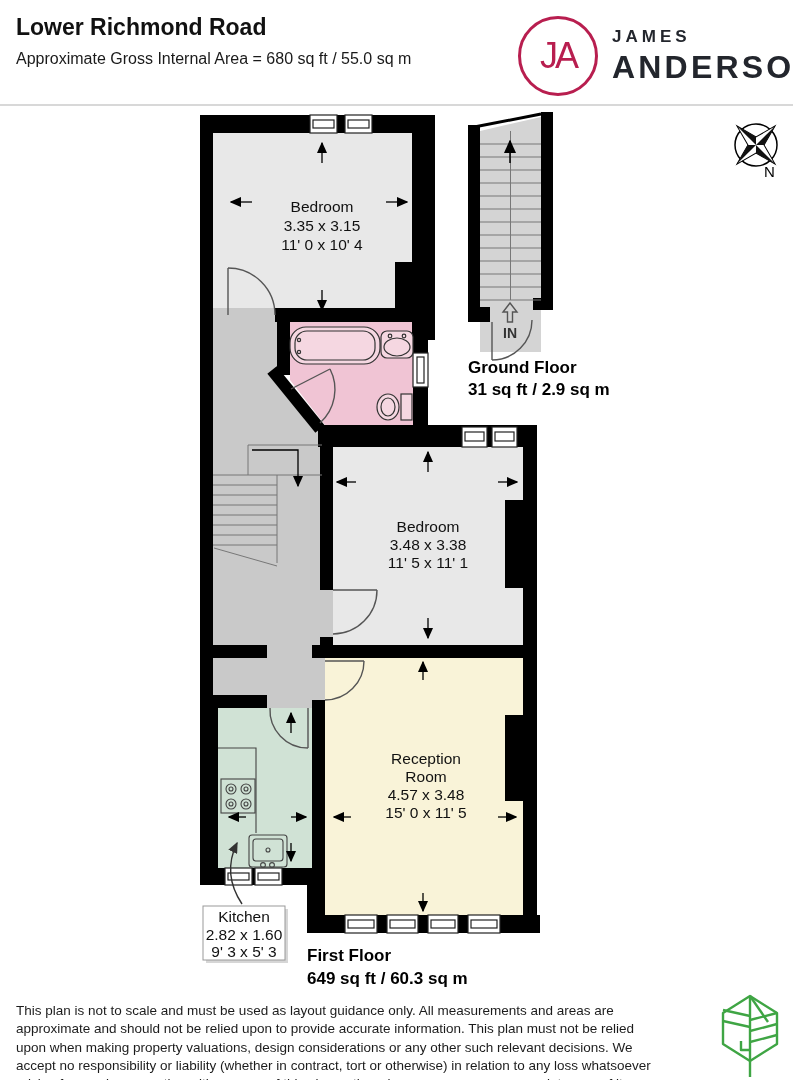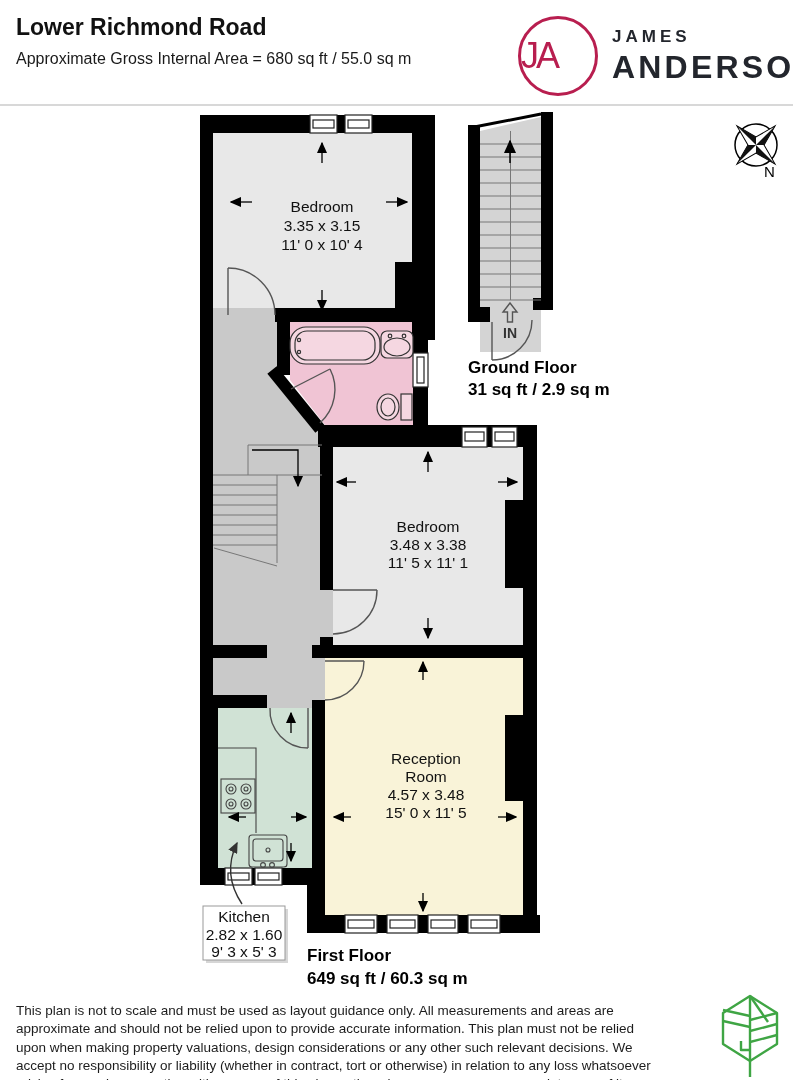--- a/index.html
+++ b/index.html
@@ -1,21 +1,21 @@
 <!DOCTYPE html>
 <html><head>
 <meta charset="utf-8">
 <style>
   html,body{margin:0;padding:0;background:#fff;}
   body{width:793px;height:1080px;position:relative;font-family:"Liberation Sans",sans-serif;overflow:hidden;}
   .hdr{position:absolute;left:0;top:0;width:793px;height:104px;border-bottom:2px solid #d8d8d8;background:#fff;padding-left:8px;}
   .hdr-title{position:absolute;left:16px;top:14px;font-size:23px;font-weight:bold;color:#111;}
   .hdr-sub{position:absolute;left:16px;top:50px;font-size:16px;color:#1a1a1a;}
   .brand{position:absolute;left:512px;top:12px;width:280px;height:88px;}
-  .brand-mono{position:absolute;left:6px;top:4px;width:80px;height:80px;border-radius:50%;border:3px solid #b81e4f;box-sizing:border-box;}
+  .brand-mono{position:absolute;left:6px;top:4px;width:80px;height:80px;border-radius:50%;border:3px solid #b81e4f;box-sizing:border-box;text-align:center;}
   .brand-mono span{font-size:36px;letter-spacing:-3px;color:#b81e4f;line-height:74px;font-weight:normal;}
   .brand-text{position:absolute;left:100px;top:10px;color:#23262d;}
   .brand-l1{font-size:17px;letter-spacing:4px;font-weight:bold;line-height:30px;}
   .brand-l2{font-size:32px;letter-spacing:3.2px;font-weight:bold;line-height:30px;}
   .ftr{position:absolute;left:16px;top:1002px;width:640px;font-size:13.5px;line-height:1.36;color:#1c1c1c;}
   .leafbox{position:absolute;left:712px;top:992px;width:70px;height:88px;}
   svg text{font-family:"Liberation Sans",sans-serif;}
   .roomlabel{font-size:15.5px;fill:#111;}
   .floorlabel{font-size:17px;font-weight:bold;fill:#000;}
   .inlabel{font-size:14px;fill:#333;font-weight:bold;}

